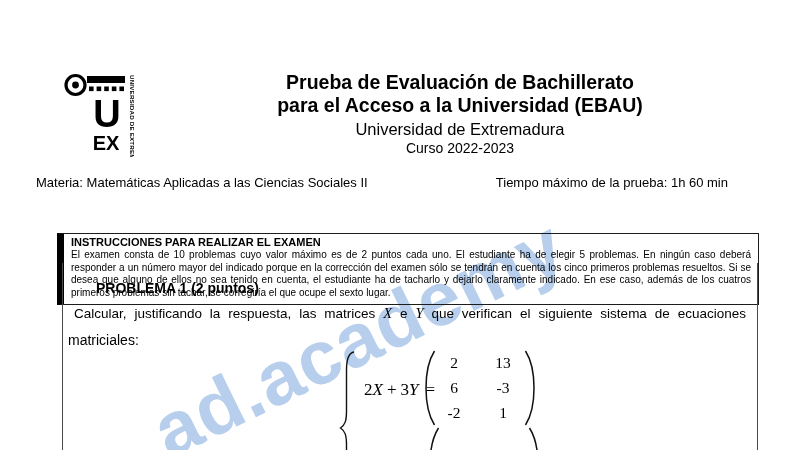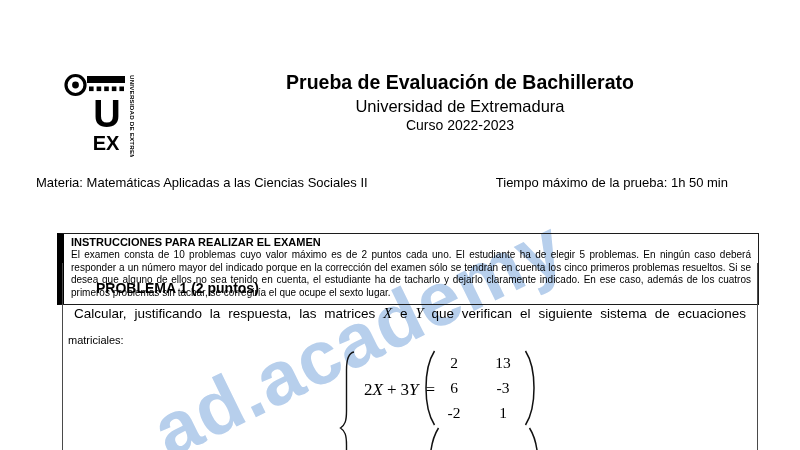--- a/index.html
+++ b/index.html
@@ -47,21 +47,21 @@
   .problem-cell{
     position:absolute;left:62px;top:262.5px;width:696px;height:190px;box-sizing:border-box;
     border-left:1px solid #4a4a4a;border-right:1px solid #4a4a4a;
     padding:17px 5px 0 5px;
   }
   .problem-title{margin:0 0 3px 0;font-size:14px;font-weight:bold;line-height:17px;padding-left:28px;}
   .statement-line1{
     margin:6px;font-size:13.5px;line-height:20px;
     text-align:justify;text-align-last:justify;
   }
-  .statement-line2{margin:0;font-size:11px;line-height:20px;}
+  .statement-line2{margin:0;font-size:14px;line-height:20px;}
   .mvar{font-family:"Liberation Serif",serif;font-style:italic;font-size:14.5px;}
   .brace{position:absolute;left:339px;top:351px;}
   .eq1{
     position:absolute;left:364px;top:380px;font-size:17px;
     font-family:Liberation Serif, serif;white-space:nowrap;
   }
   .eq1 .ivar{font-style:italic;}
   .eq1 .op{margin:0 4px;}
   .eq1 .equals{margin-left:7px;}
   .matrix{position:absolute;display:flex;align-items:center;}
@@ -95,27 +95,28 @@
         <rect x="48.8" y="15.5" width="4.6" height="4.6" fill="#000"></rect>
         <rect x="56.4" y="15.5" width="4.6" height="4.6" fill="#000"></rect>
       </g>
       <text x="44" y="56" text-anchor="middle" font-family="Liberation Sans, sans-serif" font-size="38" font-weight="bold" fill="#000">U</text>
       <text x="43" y="79" text-anchor="middle" font-family="Liberation Sans, sans-serif" font-size="20" font-weight="bold" fill="#000">EX</text>
       <text transform="rotate(90 67 4)" x="67" y="4" font-family="Liberation Sans, sans-serif" font-size="6.2" font-weight="bold" fill="#000" letter-spacing="0.2">UNIVERSIDAD DE EXTREMADURA</text>
     </svg>
 
     <div class="title-block">
       <div class="title-main">Prueba de Evaluación de Bachillerato</div>
+      <div class="title-main">para el Acceso a la Universidad (EBAU)</div>
       <div class="title-univ">Universidad de Extremadura</div>
       <div class="title-course">Curso 2022-2023</div>
     </div>
 
     <div class="meta-row">
       <span>Materia: Matemáticas Aplicadas a las Ciencias Sociales II</span>
-      <span>Tiempo máximo de la prueba: 1h 50 min</span>
+      <span>Tiempo máximo de la prueba: 1h 60 min</span>
     </div>
 
     <section class="instructions">
       <div class="instructions-heading">INSTRUCCIONES PARA REALIZAR EL EXAMEN</div>
       <p class="instructions-body">El examen consta de 10 problemas cuyo valor máximo es de 2 puntos cada uno. El estudiante ha de elegir 5 problemas. En ningún caso deberá responder a un número mayor del indicado porque en la corrección del examen sólo se tendrán en cuenta los cinco primeros problemas resueltos. Si se desea que alguno de ellos no sea tenido en cuenta, el estudiante ha de tacharlo y dejarlo claramente indicado. En ese caso, además de los cuatros primeros problemas sin tachar, se corregiría el que ocupe el sexto lugar.</p>
     </section>
 
     <section class="problem-cell">
       <h2 class="problem-title">PROBLEMA 1 (2 puntos)</h2>
       <p class="statement-line1"><span>Calcular, justificando la respuesta, las matrices </span><span class="mvar">X</span><span> e </span><span class="mvar">Y</span><span> que verifican el siguiente sistema de ecuaciones</span></p>

